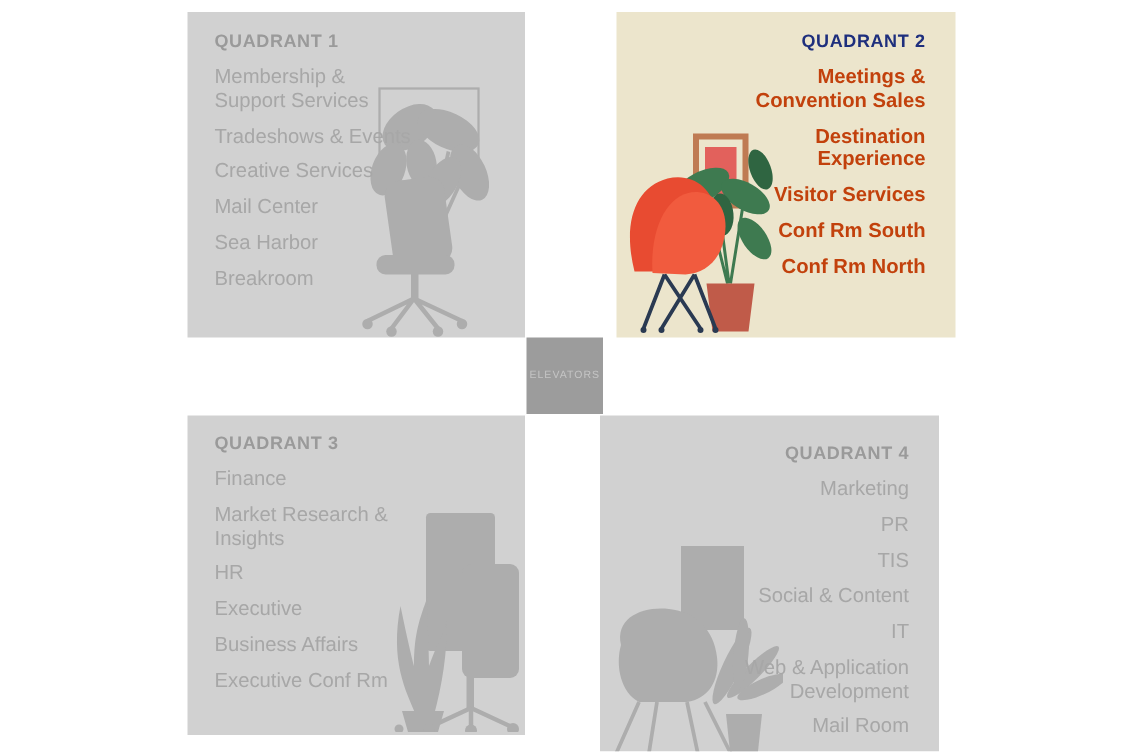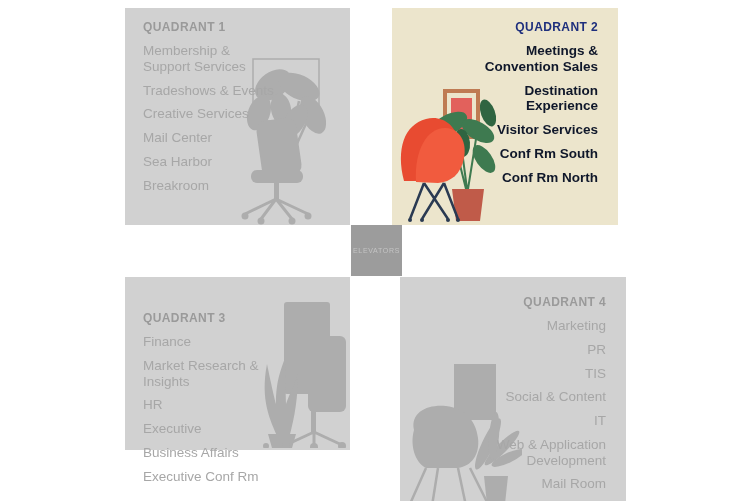--- a/index.html
+++ b/index.html
@@ -4,35 +4,35 @@
 <style>
   html,body { margin:0; padding:0; background:#ffffff; }
   .canvas {
     position:relative; width:749px; height:501px; background:#ffffff;
     font-family:"Liberation Sans", sans-serif; overflow:hidden;
   }
   .quad { position:absolute; box-sizing:border-box; }
   .q-gray  { background:#d1d1d1; }
   .q-cream { background:#ece5cc; }
   #q1 { left:125px; top:8px;   width:225px; height:217px; padding:12px 18px; }
-  #q2 { left:392px; top:8px;   width:226px; height:217px; padding:12px 20px; }
-  #q3 { left:125px; top:277px; width:225px; height:173px; padding:34px 18px; }
+  #q2 { left:411px; top:8px;   width:226px; height:217px; padding:12px 20px; }
+  #q3 { left:125px; top:277px; width:225px; height:213px; padding:11px 18px; }
   #q4 { left:400px; top:277px; width:226px; height:229px; padding:18px 20px; }
   .quad h2 {
     margin:0 0 9px; font-size:12px; font-weight:800; letter-spacing:0.4px;
     color:#9a9a9a; position:relative; z-index:2;
   }
   .q-cream h2 { color:#1e2f7d; }
   .items {
     list-style:none; margin:0; padding:0; font-size:13.5px; line-height:1.17;
     color:#a7a7a7; position:relative; z-index:2;
   }
   .items li { margin:0 0 8px 0; white-space:pre-line; }
   .right-al { text-align:right; }
-  .q-cream .items { color:#0f172a; font-weight:700; }
+  .q-cream .items { color:#c2410c; font-weight:700; }
   .illus { position:absolute; z-index:1; }
   #q1 .illus { right:4px;  bottom:0; }
   #q2 .illus { left:4px;   bottom:2px; }
   #q3 .illus { right:2px;  bottom:2px; }
   #q4 .illus { left:2px;   bottom:0; }
   .sil { fill:#adadad; }
   .elev {
     position:absolute; left:351px; top:225px; width:51px; height:51px;
     background:#9c9c9c; display:flex; align-items:center; justify-content:center;
   }

